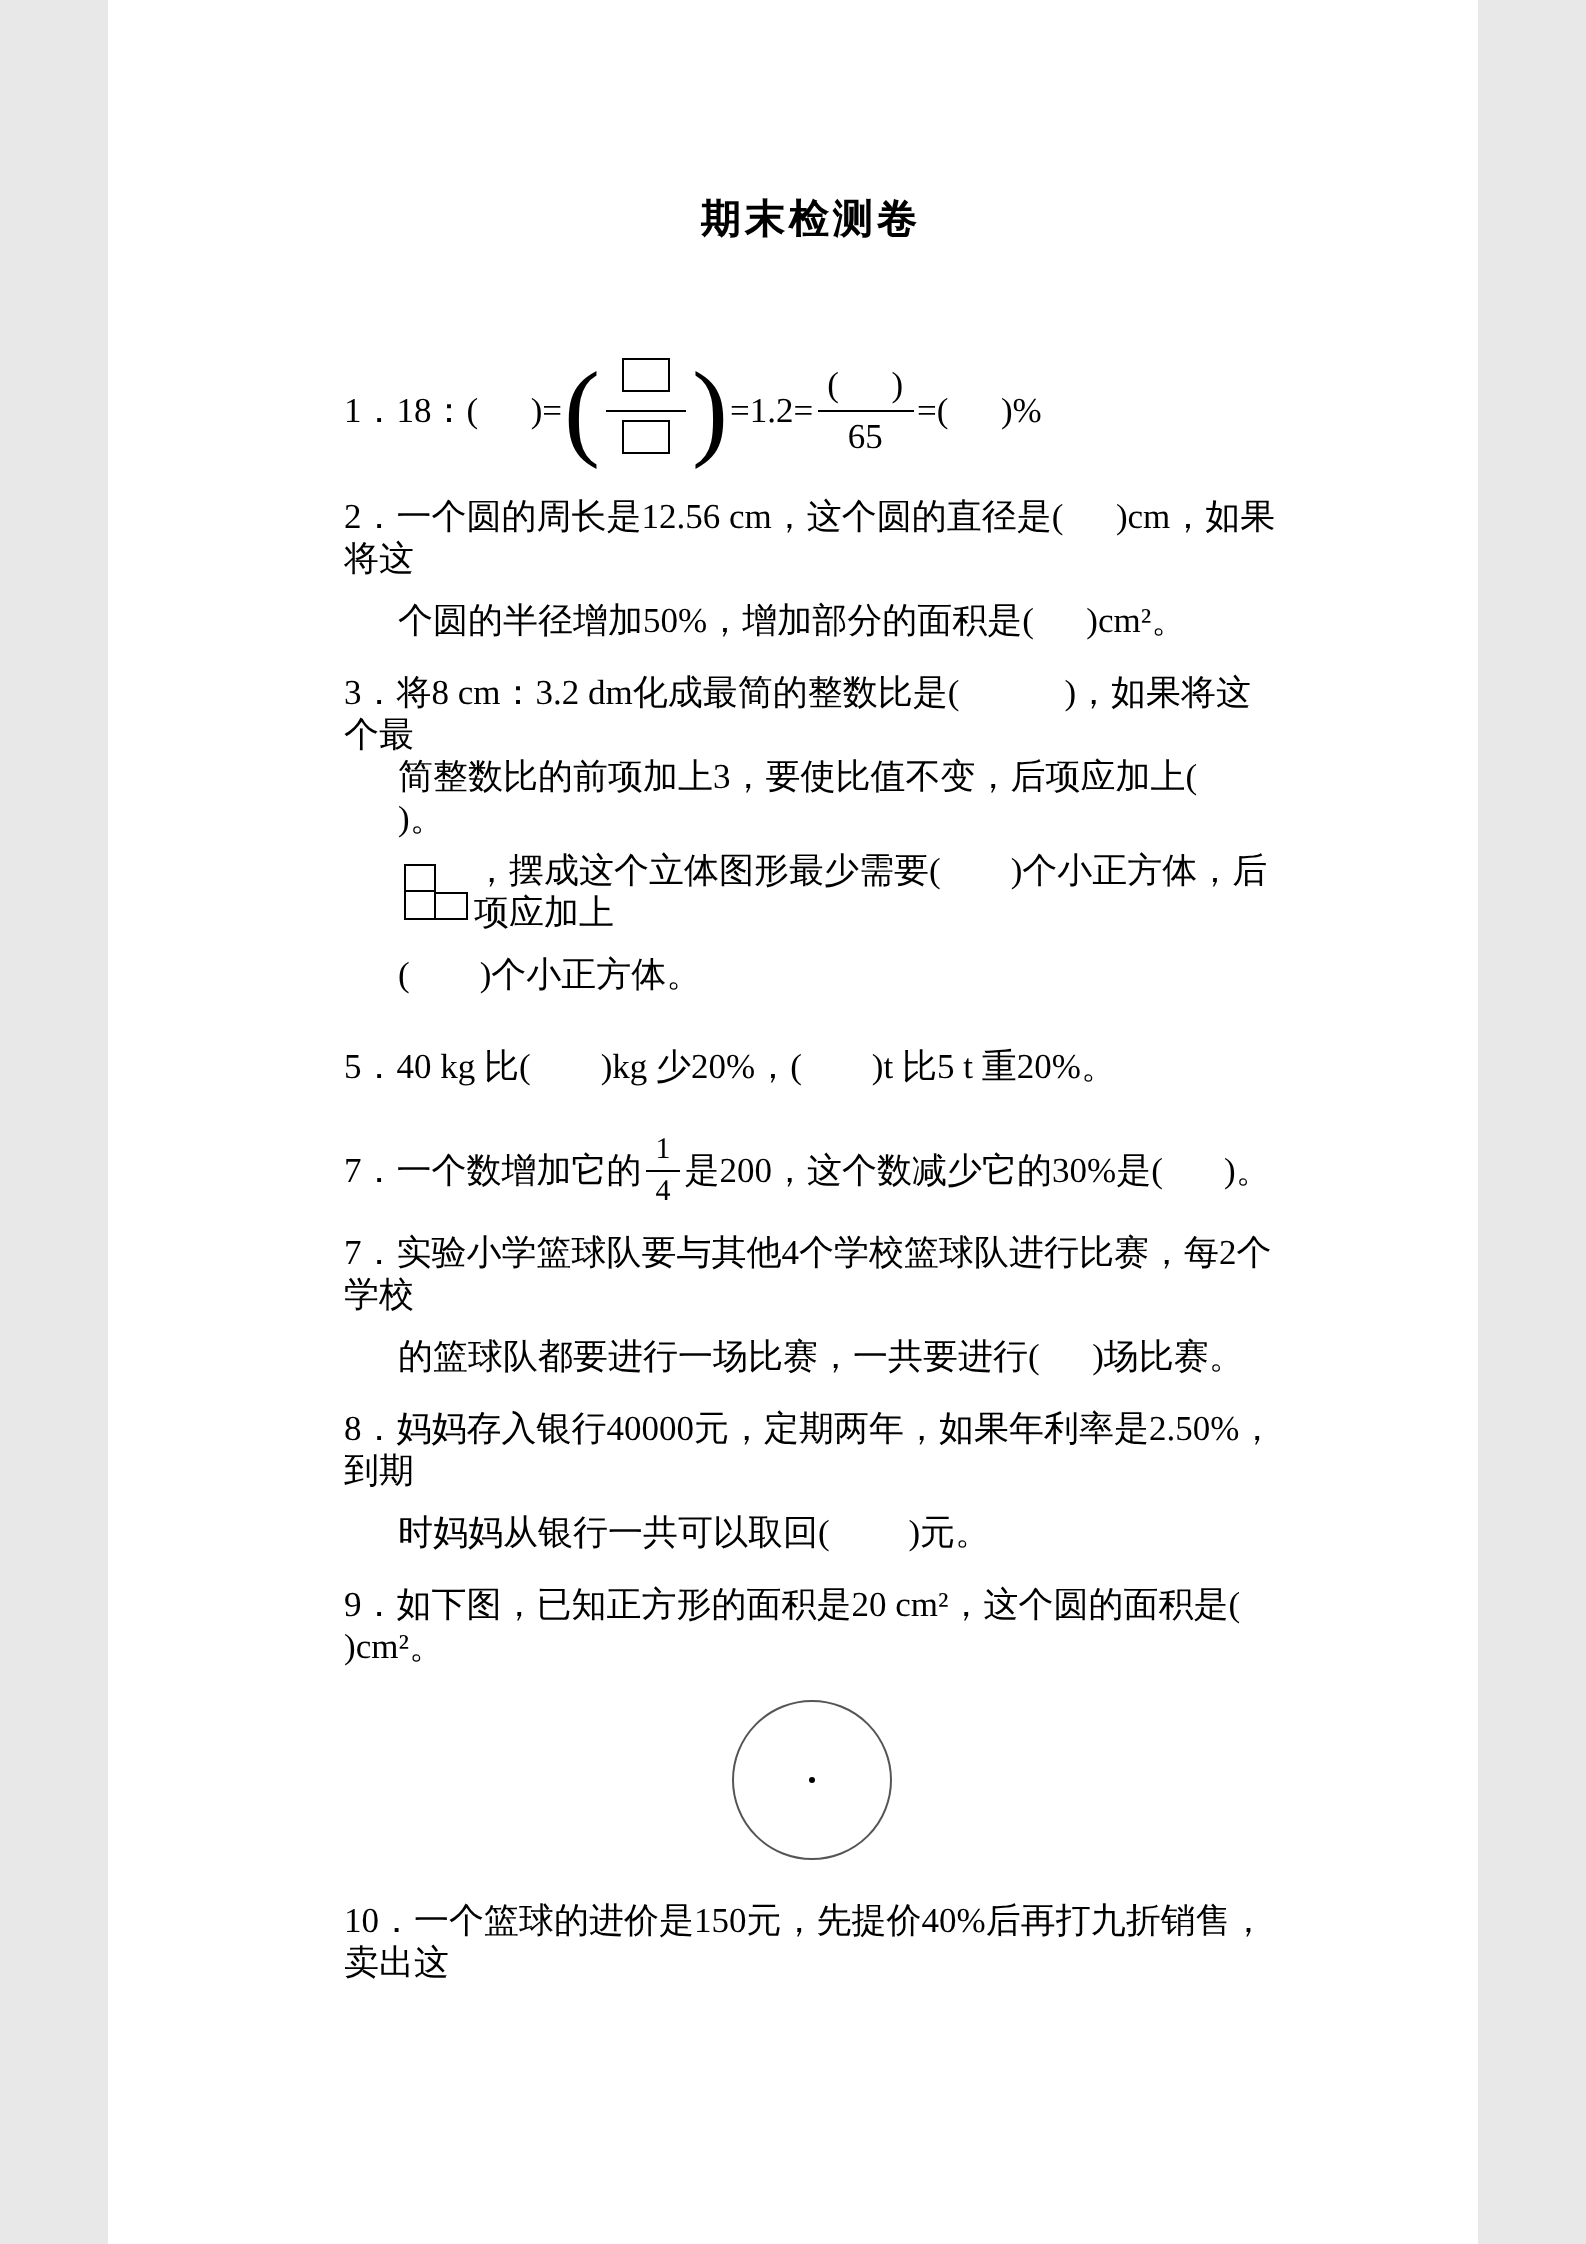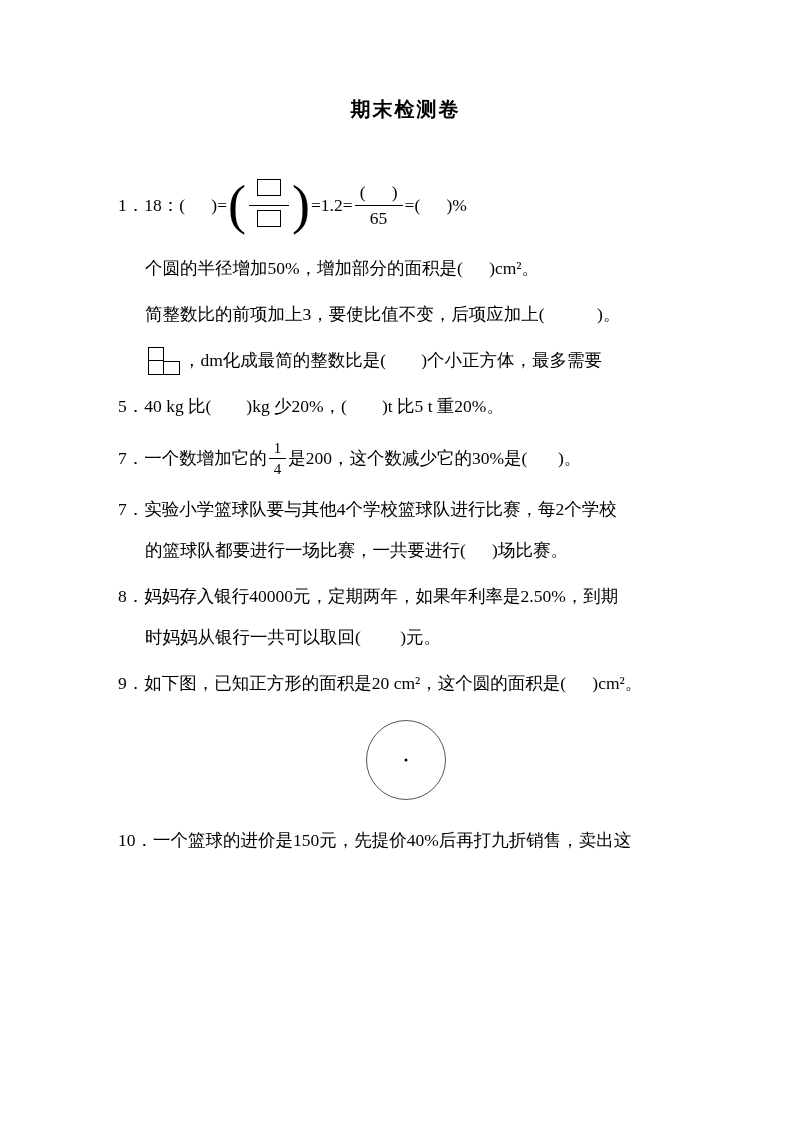--- a/index.html
+++ b/index.html
@@ -1,18 +1,18 @@
 <!DOCTYPE html>
 <html><head>
 <meta charset="utf-8">
 <style>
   html,body { margin:0; padding:0; background:#e8e8e8; }
   .page {
     position:relative;
-    width:793px; height:1122px;
+    width:685px; height:1122px;
     margin:0 auto;
     background:#ffffff;
     box-sizing:border-box;
     padding:96px 100px 0 118px;
     font-family:"Liberation Serif","DejaVu Serif",serif;
     color:#000;
     font-size:17.5px;
     overflow:hidden;
   }
   .title {
@@ -118,31 +118,34 @@
   <div class="title">期末检测卷</div>
 
 
   <div class="q">
     <div class="line tall">
       <span>1．18：(      )=</span><span class="bigparen">(</span><span class="frac"><span class="num"><span class="blankbox"></span></span><span class="den"><span class="blankbox"></span></span></span><span class="bigparen">)</span><span>=1.2=</span><span class="frac"><span class="num">(      )</span><span class="den">65</span></span><span>=(      )%</span>
     </div>
   </div>
 
   <div class="q">
+    <div class="line"><span>2．一个圆的周长是12.56 cm，这个圆的直径是(      )cm，如果将这</span></div>
     <div class="line cont"><span>个圆的半径增加50%，增加部分的面积是(      )cm²。</span></div>
   </div>
 
   <div class="q">
+    <div class="line"><span>3．将8 cm：3.2 dm化成最简的整数比是(            )，如果将这个最</span></div>
     <div class="line cont"><span>简整数比的前项加上3，要使比值不变，后项应加上(            )。</span></div>
   </div>
 
   <div class="q">
     <div class="line cont">
-      <span class="shape lshape"><span class="toprow"><span class="cell"></span></span><span class="botrow"><span class="cell under"></span><span class="cell"></span></span></span><span>，dm化成最简的整数比是(        )个小正方体，最多需要</span>
+      <span class="shape lshape"><span class="toprow"><span class="cell"></span></span><span class="botrow"><span class="cell under"></span><span class="cell"></span></span></span><span>，摆成这个立体图形最少需要(        )个小正方体，后项应加上</span>
     </div>
+    <div class="line cont"><span>(        )个小正方体。</span></div>
   </div>
 
   <div class="q">
     <div class="line"><span>5．40 kg 比(        )kg 少20%，(        )t 比5 t 重20%。</span></div>
   </div>
 
   <div class="q">
     <div class="line" style="min-height:52px;">
       <span>7．一个数增加它的</span><span class="frac smallfrac"><span class="num">1</span><span class="den">4</span></span><span>是200，这个数减少它的30%是(       )。</span>
     </div>

